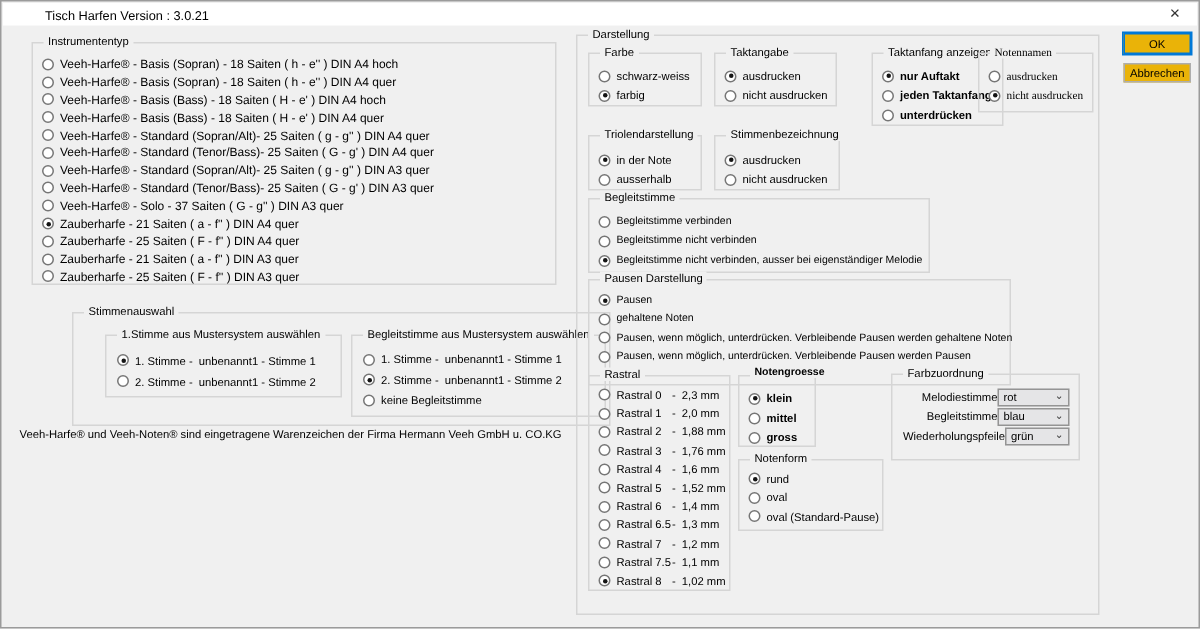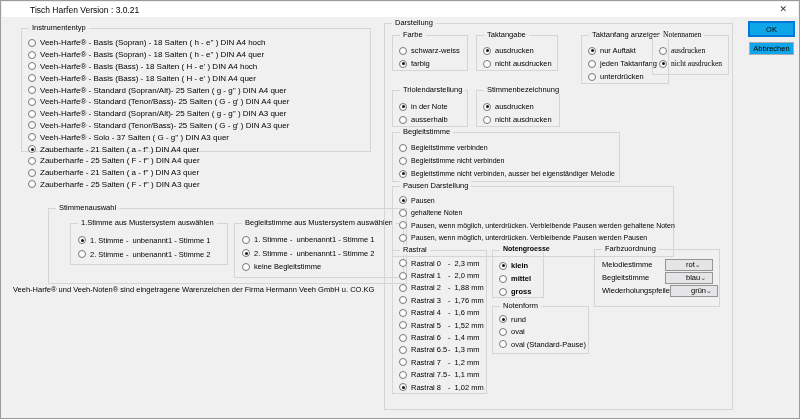--- a/index.html
+++ b/index.html
@@ -30,47 +30,47 @@
   }
   .radio-label { display:inline-flex; align-items:baseline; }
   .radio-label .c0 { display:inline-block; min-width:var(--c0w,38px); }
   .radio-label .c1 { display:inline-block; margin:0 4px 0 0; }
   .radio-label .c2 { display:inline-block; }
 
   .footer-note { position:absolute; left:12px; top:284px; font-size:7.5px; white-space:nowrap; }
 
   .btn {
     position:absolute; display:flex; align-items:center; justify-content:center;
-    background:#0ea5e9; border:1px solid #adadad; box-sizing:border-box;
+    background:#eab308; border:1px solid #adadad; box-sizing:border-box;
     font-size:7.5px; cursor:default;
   }
   #btn-ok { left:748px; top:21px; width:45px; height:14px; border-color:#0078d7; box-shadow:0 0 0 1px #0078d7; }
   #btn-cancel { left:748px; top:41px; width:45px; height:13px; }
 
-  .fz-row { position:absolute; display:flex; align-items:center; height:13px; left:7px; right:6px; }
+  .fz-row { position:absolute; display:flex; align-items:center; height:13px; left:7px; right:6px;text-align:right; }
   .fz-label { flex:1; white-space:nowrap; }
   .select {
     display:flex; align-items:center; justify-content:space-between;
     width:48px; height:12px; box-sizing:border-box;
-    background:#e5e5e7; border:1px solid #949494; padding:0 20px;
+    background:#e5e5e7; border:1px solid #949494; padding:0 3px;
     font-size:7.5px; white-space:nowrap;
   }
   .select .chev { font-size:7px; color:#444; line-height:6px; }
 </style>
 </head>
 <body>
 
 <div class="window">
 
   <div class="titlebar">
     <span class="title">Tisch Harfen  Version : 3.0.21</span>
     <span class="close-btn">✕</span>
   </div>
 
-  <div class="groupbox" style="left:20px; top:27px; width:350px; height:124px;">
+  <div class="groupbox" style="left:20px; top:27px; width:350px; height:162px;">
     <span class="gb-title">Instrumententyp</span>
     <div class="rgroup" style="left:6px; top:8px; --rh:11.8px; font-size:8px;">
         <div class="radio-row">
           <span class="radio"></span>
           <span class="radio-label">
             <span class="c0">Veeh-Harfe® - Basis (Sopran) -  18 Saiten ( h - e'' ) DIN A4 hoch</span>
           </span>
         </div>
         <div class="radio-row">
           <span class="radio"></span>
@@ -237,21 +237,21 @@
             <span class="radio"></span>
             <span class="radio-label">
               <span class="c0">nicht ausdrucken</span>
             </span>
           </div>
         </div>
     </div>
 
     <div class="groupbox" style="left:196px; top:11px; width:88px; height:49px;">
       <span class="gb-title">Taktanfang anzeigen</span>
-      <div class="rgroup" style="left:6px; top:8px; --rh:13px;">
+      <div class="rgroup" style="left:6px; top:8px;font-weight:bold; --rh:13px;">
           <div class="radio-row">
             <span class="radio selected"></span>
             <span class="radio-label">
               <span class="c0">nur Auftakt</span>
             </span>
           </div>
           <div class="radio-row">
             <span class="radio"></span>
             <span class="radio-label">
               <span class="c0">jeden Taktanfang</span>

